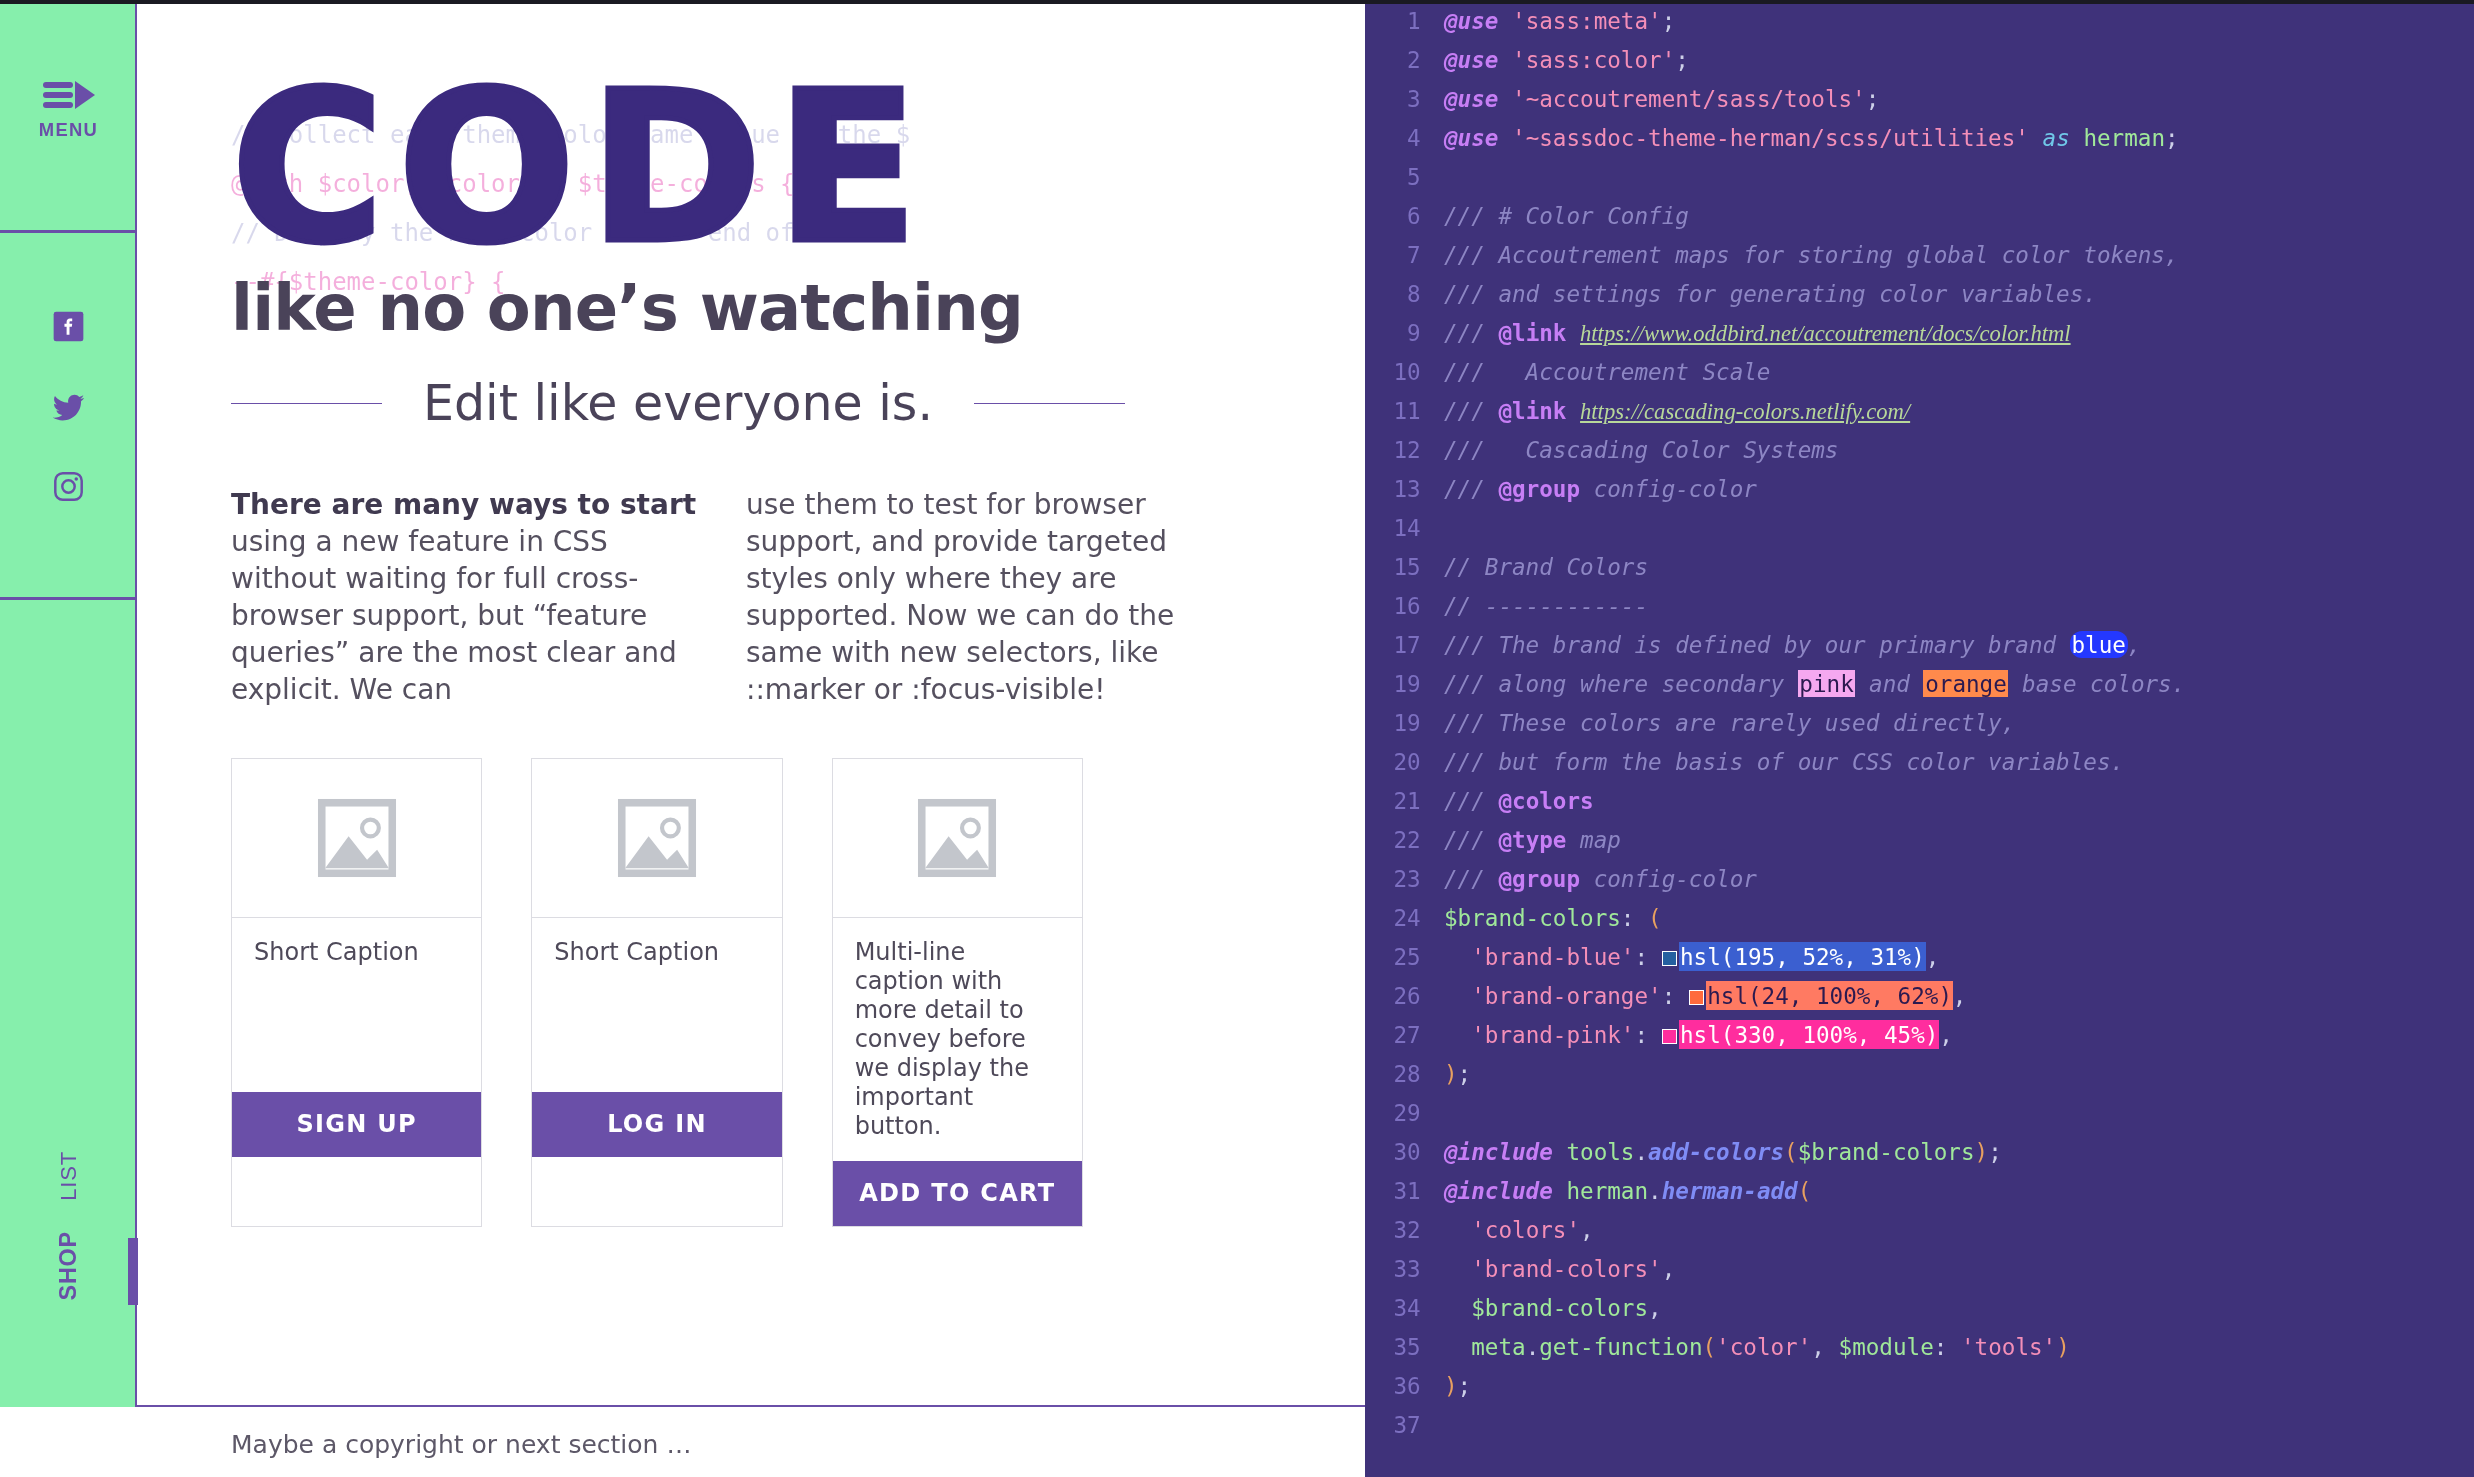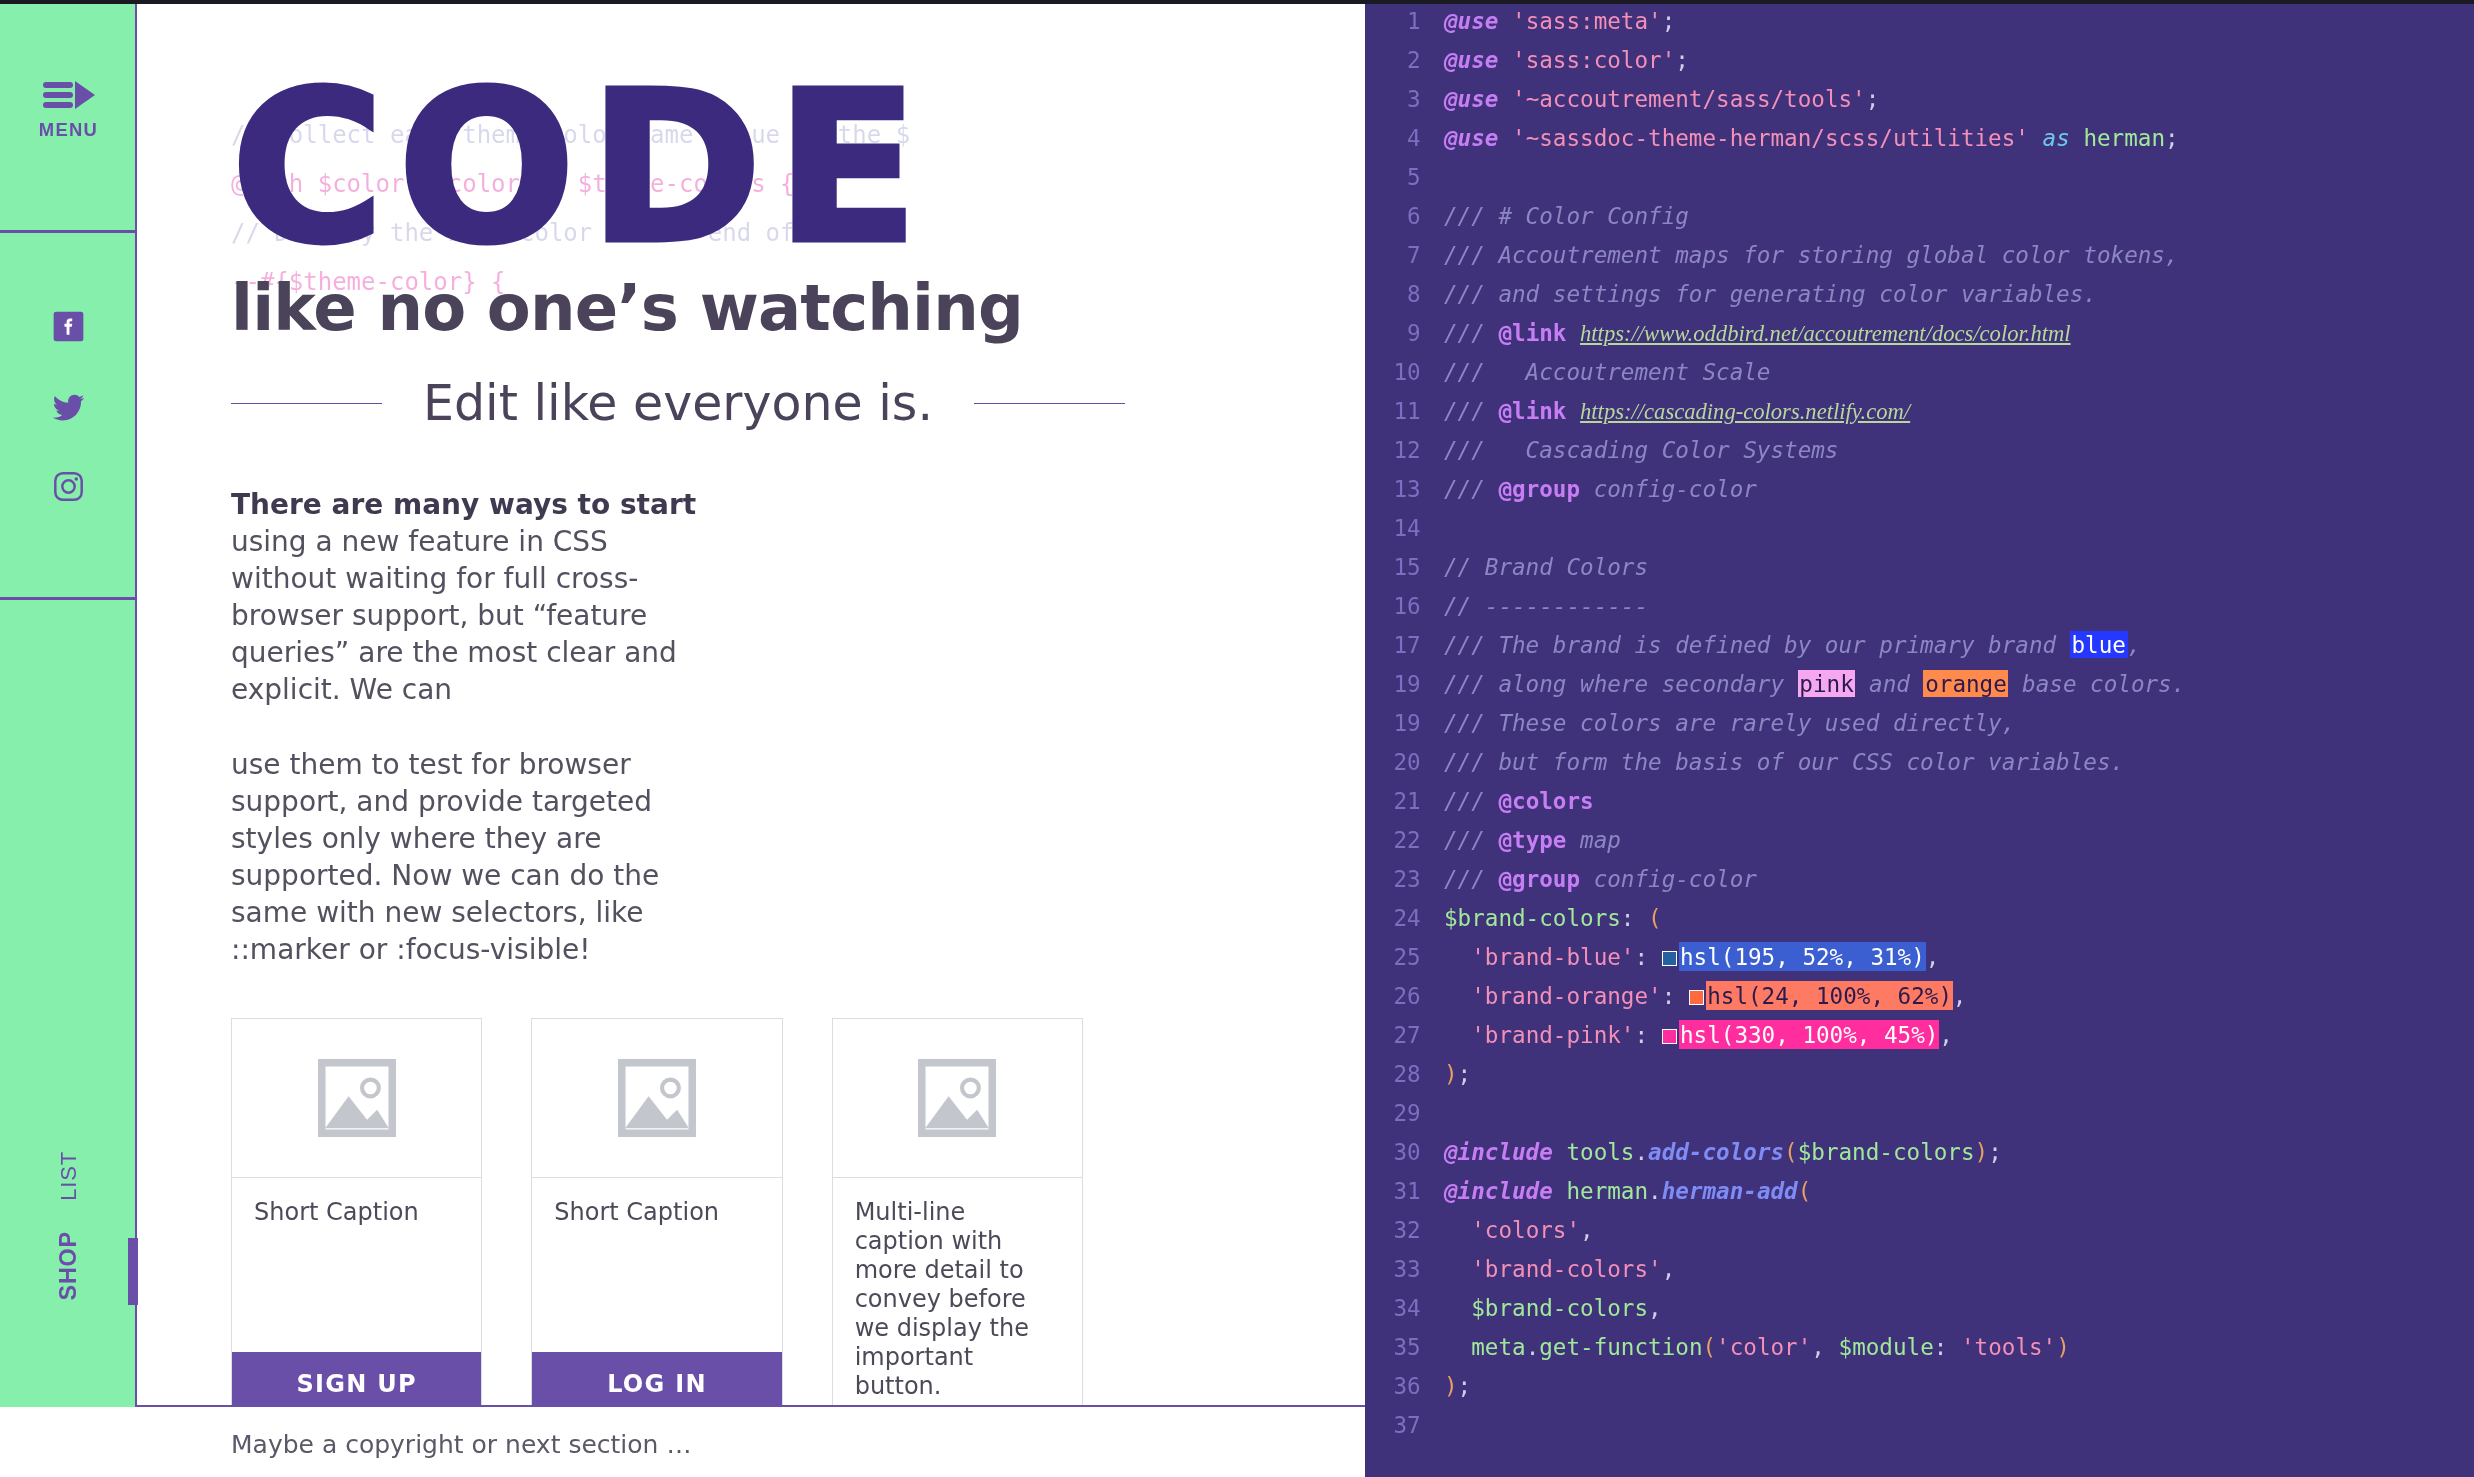--- a/index.html
+++ b/index.html
@@ -196,21 +196,20 @@
     color: #4a4359;
     white-space: nowrap;
   }
 
   
   .body-cols {
     display: flex;
     gap: 38px;
     margin: 54px 0 0 94px;
     width: 1046px;
-    flex-direction: column;
   }
   .body-col {
     width: 477px;
     font-family: "DejaVu Sans", sans-serif;
     font-size: 28px;
     line-height: 37px;
     color: #55505f;
   }
   .body-col b {
     font-family: "DejaVu Sans", sans-serif;
@@ -310,21 +309,21 @@
   .t-atplain { color: #c77ef5; font-weight: bold; }
   .t-str     { color: #f48fb8; }
   .t-kw      { color: #70c8e8; font-style: italic; }
   .t-var     { color: #a0e89a; }
   .t-fn      { color: #7f8cf5; font-style: italic; font-weight: bold; }
   .t-plain   { color: #cdd0e8; }
   .t-punc    { color: #e8a060; }
   .t-cmt     { color: #8d86c4; font-style: italic; }
   .t-link    { color: #b8d89a; font-style: italic; text-decoration: underline; font-family: Liberation Serif, serif; }
 
-  .sw-blue   { background: #2438ff; color: #ffffff; padding: 0.8px 1.7px; }
+  .sw-blue   { background: #2438ff; color: #ffffff; padding: 0.8px 1.7px; border-radius: 12px; }
   .sw-pink   { background: #f5a8f0; color: #2b1a50; padding: 0.8px 1.7px; }
   .sw-orange { background: #ff8a4c; color: #2b1a50; padding: 0.8px 1.7px; }
 
   .hl-blue   { background: #3b5fd0; color: #ffffff; padding: 1.7px 0.8px; }
   .hl-orange { background: #ff7a62; color: #2b1a50; padding: 1.7px 0.8px; }
   .hl-pink   { background: #ff2d9e; color: #ffffff; padding: 1.7px 0.8px; }
 
   .chip {
     display: inline-block;
     width: 15px; height: 15px;

